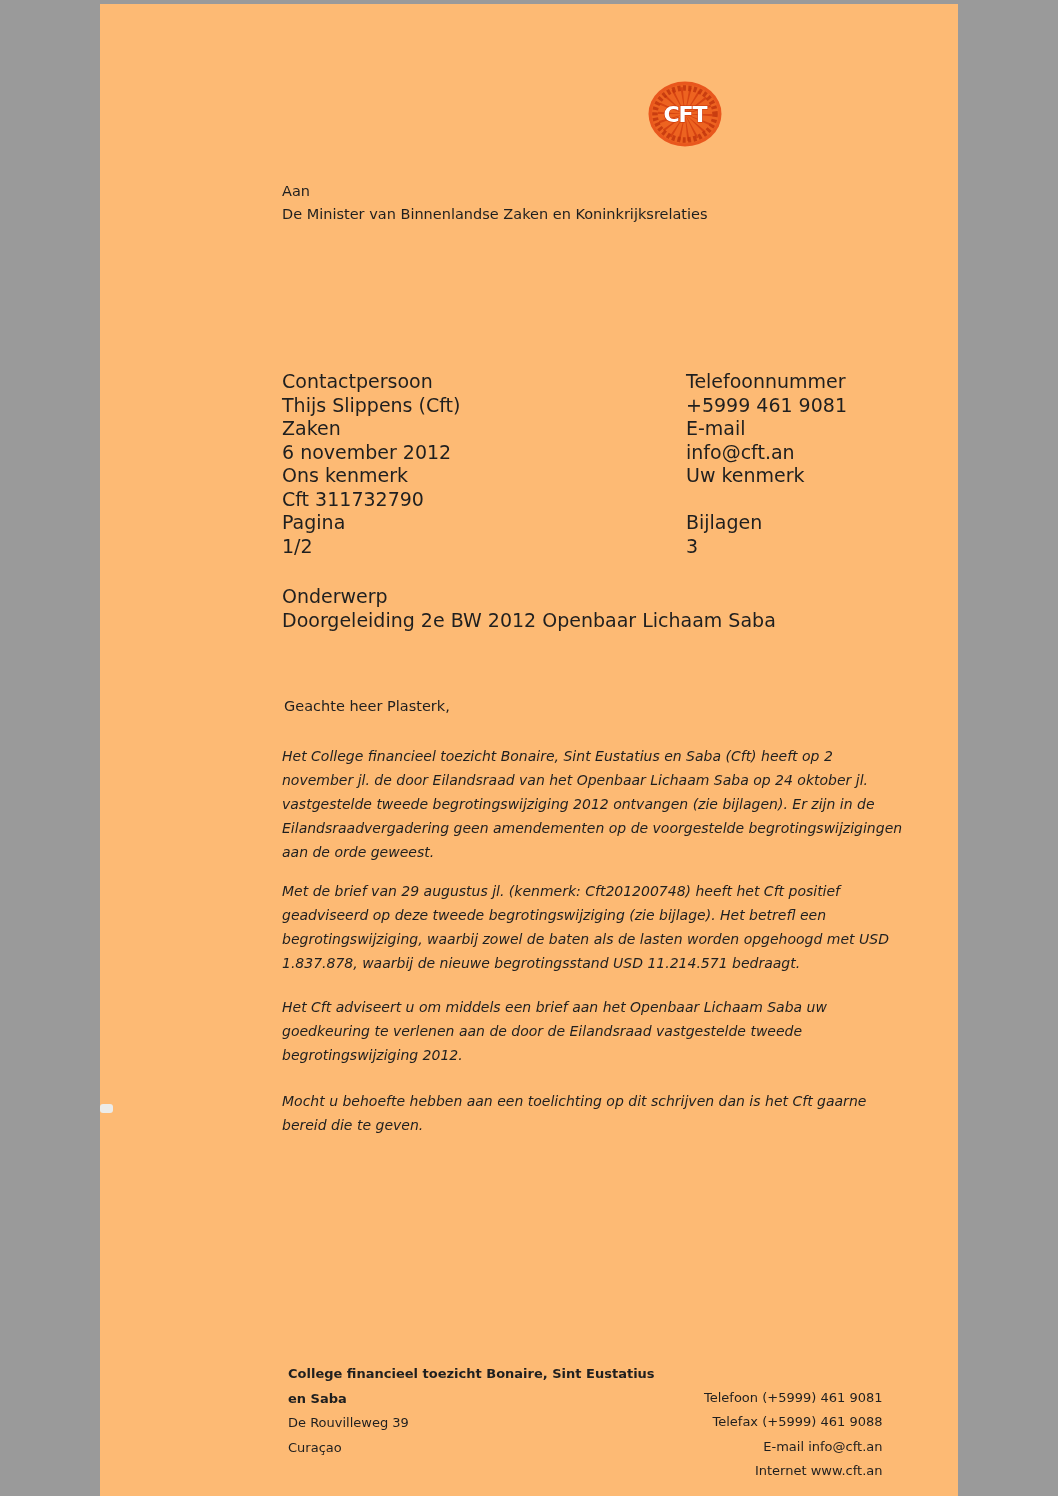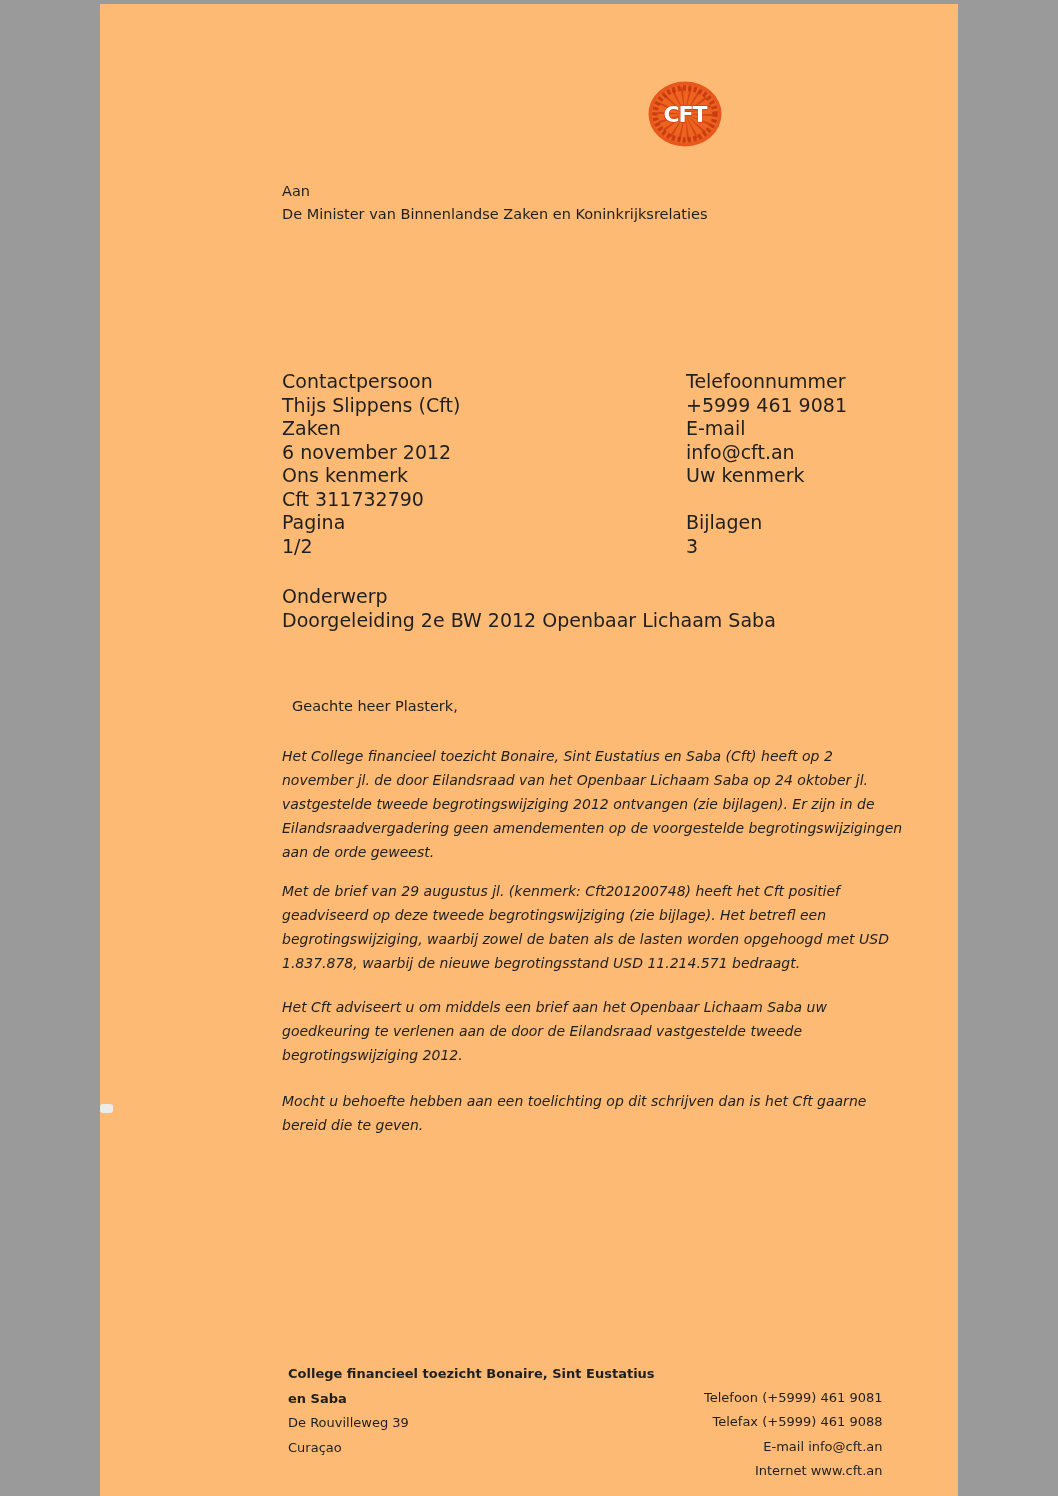--- a/index.html
+++ b/index.html
@@ -61,21 +61,21 @@
     <div class="line"></div>
     <div class="line">Bijlagen</div>
     <div class="line">3</div>
   </div>
 
   <div class="abs meta-col" style="left:182px;top:581px;">
     <div class="line">Onderwerp</div>
     <div class="line">Doorgeleiding 2e BW 2012 Openbaar Lichaam Saba</div>
   </div>
 
-  <div class="abs salutation" style="left:192px;top:690px;text-align:center;">Geachte heer Plasterk,</div>
+  <div class="abs salutation" style="left:184px;top:690px;text-align:center;">Geachte heer Plasterk,</div>
 
   <div class="abs para" style="left:182px;top:740px;">Het College financieel toezicht Bonaire, Sint Eustatius en Saba (Cft) heeft op 2
 november jl. de door Eilandsraad van het Openbaar Lichaam Saba op 24 oktober jl.
 vastgestelde tweede begrotingswijziging 2012 ontvangen (zie bijlagen). Er zijn in de
 Eilandsraadvergadering geen amendementen op de voorgestelde begrotingswijzigingen
 aan de orde geweest.</div>
   <div class="abs para" style="left:182px;top:875px;">Met de brief van 29 augustus jl. (kenmerk: Cft201200748) heeft het Cft positief
 geadviseerd op deze tweede begrotingswijziging (zie bijlage). Het betrefl een
 begrotingswijziging, waarbij zowel de baten als de lasten worden opgehoogd met USD
 1.837.878, waarbij de nieuwe begrotingsstand USD 11.214.571 bedraagt.</div>

